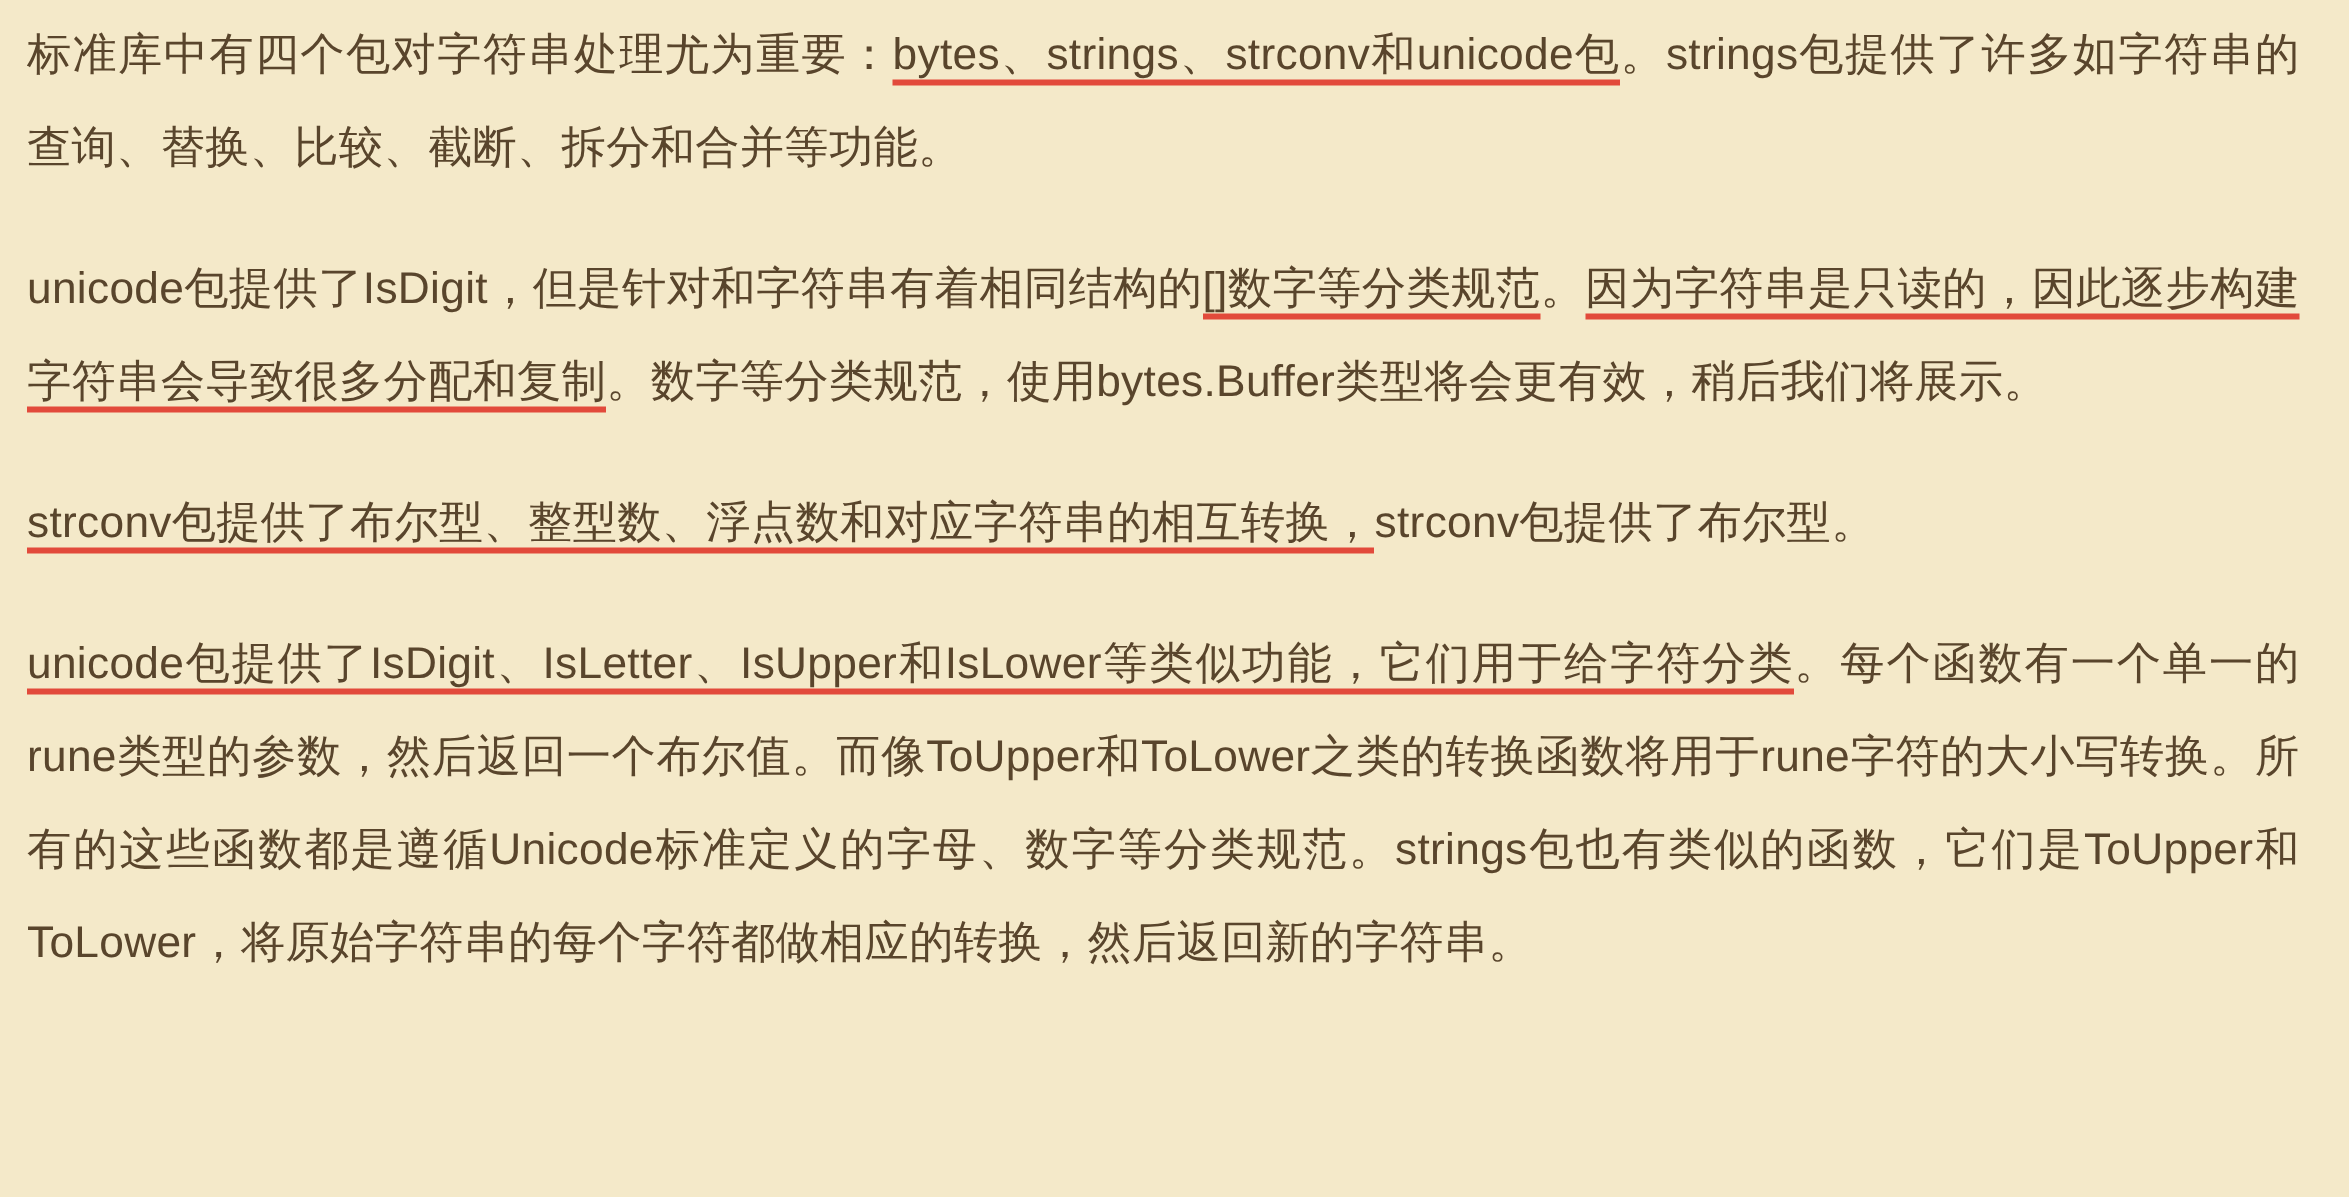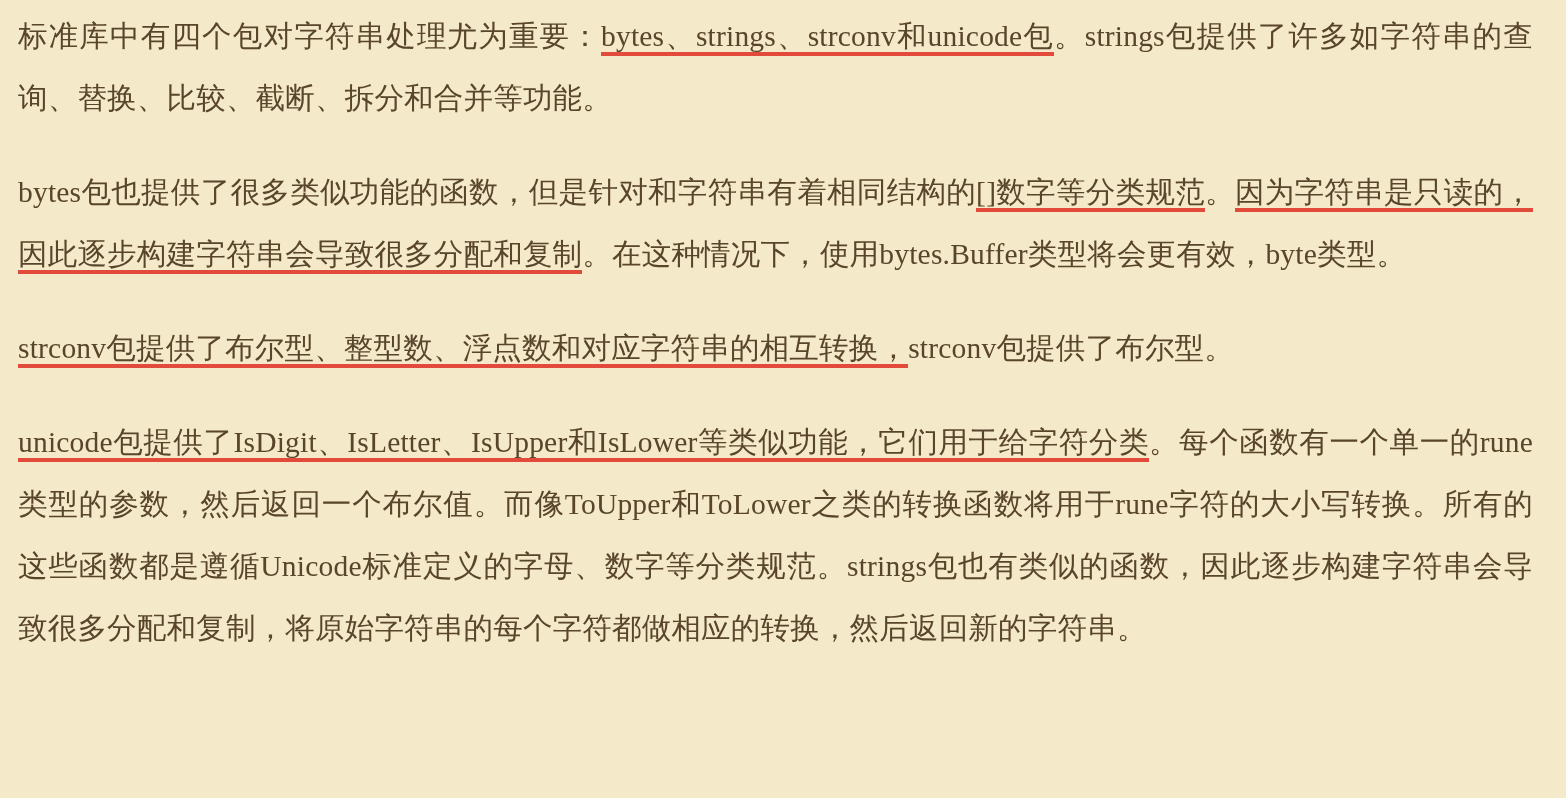--- a/index.html
+++ b/index.html
@@ -16,37 +16,36 @@
     font-size: 29.5px;
     line-height: 2.1;
     padding: 6px 18px 0 18px;
     box-sizing: border-box;
     letter-spacing: 0.2px;
   }
   p {
     margin: 0 15px 32px 0;
     text-align: justify;
     text-justify: inter-ideograph;
-    font-family: Liberation Serif, serif;
   }
   .ul {
     border-bottom: 4px solid #e24a3b;
     padding-bottom: 0px;
   }
 </style>
 </head>
 <body>
 
 <p>
   <span>标准库中有四个包对字符串处理尤为重要：</span><span class="ul">bytes、strings、strconv和unicode包</span><span>。strings包提供了许多如字符串的查询、替换、比较、截断、拆分和合并等功能。</span>
 </p>
 
 <p>
-  <span>bytes包也提供了很多类似功能的函数，但是针对和字符串有着相同结构的</span><span class="ul">[]数字等分类规范</span><span>。</span><span class="ul">因为字符串是只读的，因此逐步构建字符串会导致很多分配和复制</span><span>。在这种情况下，使用bytes.Buffer类型将会更有效，byte类型。</span>
+  <span>unicode包提供了IsDigit，但是针对和字符串有着相同结构的</span><span class="ul">[]数字等分类规范</span><span>。</span><span class="ul">因为字符串是只读的，因此逐步构建字符串会导致很多分配和复制</span><span>。数字等分类规范，使用bytes.Buffer类型将会更有效，稍后我们将展示。</span>
 </p>
 
 <p>
   <span class="ul">strconv包提供了布尔型、整型数、浮点数和对应字符串的相互转换，</span><span>strconv包提供了布尔型。</span>
 </p>
 
 <p>
-  <span class="ul">unicode包提供了IsDigit、IsLetter、IsUpper和IsLower等类似功能，它们用于给字符分类</span><span>。每个函数有一个单一的rune类型的参数，然后返回一个布尔值。而像ToUpper和ToLower之类的转换函数将用于rune字符的大小写转换。所有的这些函数都是遵循Unicode标准定义的字母、数字等分类规范。strings包也有类似的函数，因此逐步构建字符串会导致很多分配和复制，将原始字符串的每个字符都做相应的转换，然后返回新的字符串。</span>
+  <span class="ul">unicode包提供了IsDigit、IsLetter、IsUpper和IsLower等类似功能，它们用于给字符分类</span><span>。每个函数有一个单一的rune类型的参数，然后返回一个布尔值。而像ToUpper和ToLower之类的转换函数将用于rune字符的大小写转换。所有的这些函数都是遵循Unicode标准定义的字母、数字等分类规范。strings包也有类似的函数，它们是ToUpper和ToLower，将原始字符串的每个字符都做相应的转换，然后返回新的字符串。</span>
 </p>
 
 </body></html>

